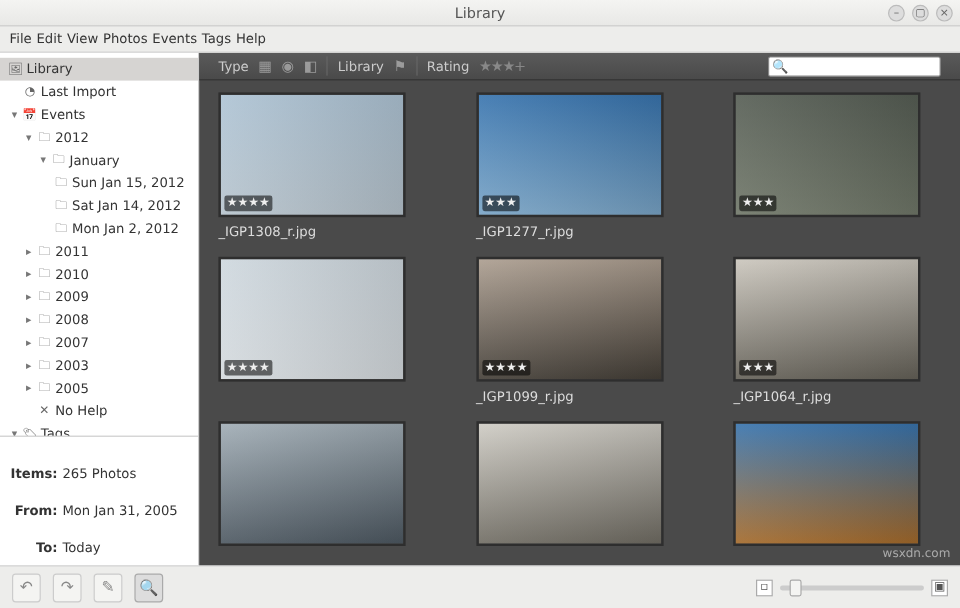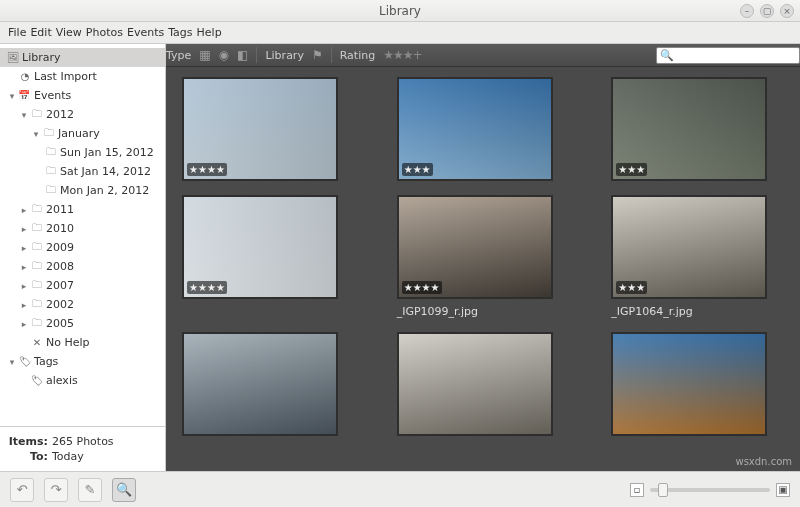--- a/index.html
+++ b/index.html
@@ -17,24 +17,24 @@
   .sidebar { width:166px; background:#fff; border-right:1px solid #ccc; display:flex; flex-direction:column; }
   .tree { flex:1; overflow:auto; padding:4px 0;}
   .row { display:flex; align-items:center; height:19px; padding-right:6px; white-space:nowrap; }
   .row.sel { background:#d6d4d2; }
   .tw { width:12px; text-align:center; color:#777; font-size:9px; }
   .ico { width:14px; height:12px; display:inline-flex; align-items:center; justify-content:center; color:#666; font-size:10px;}
   .lbl { padding-left:2px; font-size:11px; }
   .ind1 { padding-left:6px;} .ind2 { padding-left:18px;} .ind3 { padding-left:30px;} .ind4 { padding-left:44px;}
   .status { border-top:1px solid #ccc; padding:6px 8px; font-size:11px; color:#333;}
   .status div { margin:2px 0;}
-  .status b { display:inline-block; width:40px; text-align:right; font-weight:bold; margin-right:4px;}
+  .status b { display:inline-block; width:40px; text-align:right; font-weight:bold; margin-right:4px;margin-top:16px;}
   
   .content { flex:1; display:flex; flex-direction:column; background:#4a4a4a; }
-  .toolbar { height:23px; background:linear-gradient(#5a5a5a,#4a4a4a); display:flex; align-items:center; padding:0 0; gap:8px; color:#ccc; border-bottom:1px solid #333; font-size:11px;}
+  .toolbar { height:23px; background:linear-gradient(#5a5a5a,#4a4a4a); display:flex; align-items:center; padding:0 16px; gap:8px; color:#ccc; border-bottom:1px solid #333; font-size:11px;}
   .toolbar .sep { width:1px; height:16px; background:#666;}
   .tbico { opacity:.6; font-size:12px;}
   .stars-tb span { color:#888; font-size:12px; letter-spacing:-1px;}
   .searchwrap { margin-left:auto; display:flex; align-items:center; background:#fff; height:17px; width:144px; border:1px solid #888; border-radius:2px; padding:0 3px;}
   .searchwrap input { border:0; outline:0; flex:1; font-size:11px; background:transparent;}
   .gallery { flex:1; overflow:auto; padding:10px 16px; display:grid; grid-template-columns:repeat(3,1fr); grid-auto-rows:min-content; column-gap:42px; row-gap:14px;}
   .thumb { display:flex; flex-direction:column; }
   .pic { width:156px; height:104px; border:2px solid #2e2e2e; background:#6b7a85; position:relative; overflow:hidden;}
   .pic::after { content:""; position:absolute; inset:0; background:linear-gradient(135deg, rgba(255,255,255,.15), rgba(0,0,0,.2)); }
   .rating { position:absolute; left:3px; bottom:3px; background:rgba(0,0,0,.55); padding:1px 2px; border-radius:2px; display:flex; gap:0; z-index:2;}
@@ -136,21 +136,21 @@
           <span class="lbl">2008</span>
         </div>
       <div class="row ind2">
           <span class="tw">▸</span>
           <span class="ico">🗀</span>
           <span class="lbl">2007</span>
         </div>
       <div class="row ind2">
           <span class="tw">▸</span>
           <span class="ico">🗀</span>
-          <span class="lbl">2002</span>
+          <span class="lbl">2003</span>
         </div>
       <div class="row ind2">
           <span class="tw">▸</span>
           <span class="ico">🗀</span>
           <span class="lbl">2005</span>
         </div>
       <div class="row ind2">
           <span class="tw"> </span>
           <span class="ico">✕</span>
           <span class="lbl">No Help</span>
@@ -161,20 +161,21 @@
           <span class="lbl">Tags</span>
         </div>
       <div class="row ind2">
           <span class="tw"> </span>
           <span class="ico">🏷</span>
           <span class="lbl">alexis</span>
         </div>
     </div>
     <div class="status">
       <div><b>Items:</b><span>265 Photos</span></div>
+      <div><b>From:</b><span>Mon Jan 31, 2005</span></div>
       <div><b>To:</b><span>Today</span></div>
     </div>
   </div>
 
   <div class="content">
     <div class="toolbar">
       <span>Type</span>
       <span class="tbico">▦</span>
       <span class="tbico">◉</span>
       <span class="tbico">◧</span>
@@ -194,29 +195,31 @@
     <div class="gallery" id="gallery">
         <div class="thumb">
           <div class="pic p1">
             <div class="rating">
               <span>★</span>
               <span>★</span>
               <span>★</span>
               <span>★</span>
             </div>
           </div>
+          <div class="cap">_IGP1308_r.jpg</div>
         </div>
         <div class="thumb">
           <div class="pic p2">
             <div class="rating">
               <span>★</span>
               <span>★</span>
               <span>★</span>
             </div>
           </div>
+          <div class="cap">_IGP1277_r.jpg</div>
         </div>
         <div class="thumb">
           <div class="pic p3">
             <div class="rating">
               <span>★</span>
               <span>★</span>
               <span>★</span>
             </div>
           </div>
         </div>

